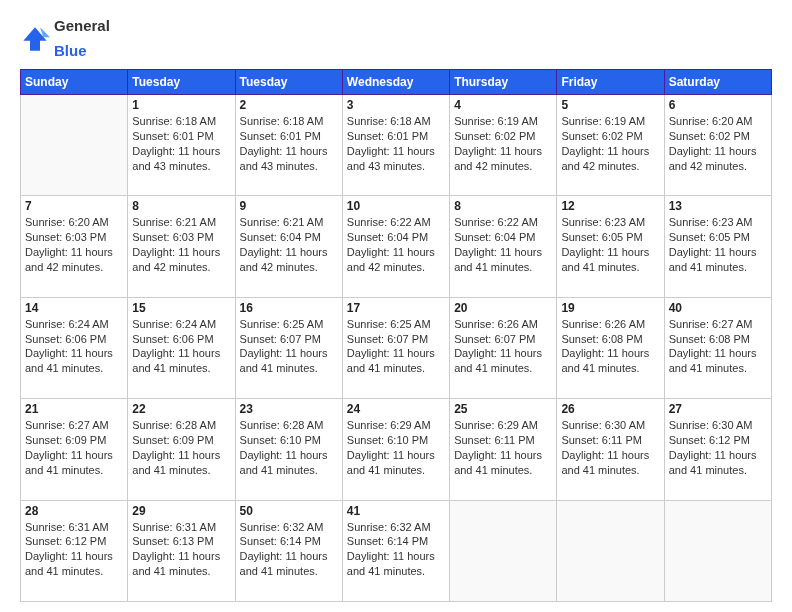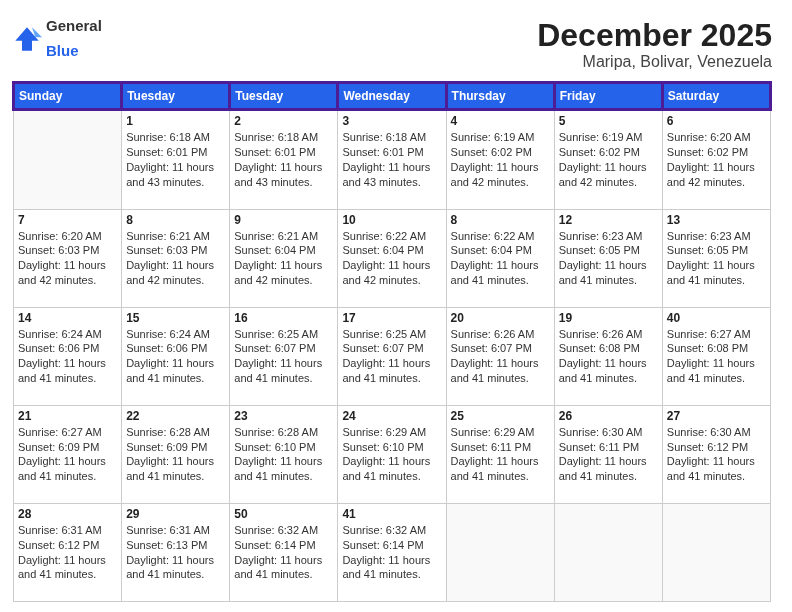--- a/index.html
+++ b/index.html
@@ -6,21 +6,21 @@
     body {
       width: 792px;
       height: 612px;
       font-family: Arial, sans-serif;
       background: #fff;
       overflow: hidden;
     }
     .page {
       width: 792px;
       height: 612px;
-      padding: 18px 20px 10px 12px;
+      padding: 18px 20px 10px 20px;
       display: flex;
       flex-direction: column;
     }
     .header {
       display: flex;
       align-items: flex-start;
       justify-content: space-between;
       margin-bottom: 10px;
     }
     .logo {
@@ -62,21 +62,21 @@
       width: 100%;
       table-layout: fixed;
     }
     .calendar th {
       background: #2563eb;
       color: #fff;
       font-size: 12px;
       font-weight: bold;
       padding: 5px 4px;
       text-align: left;
-      border: 3px solid #4c1d95;
+      border: 1px solid #4c1d95;
     }
     .calendar td {
       vertical-align: top;
       border: 1px solid #ccc;
       padding: 3px 4px;
       font-size: 9.5px;
       color: #333;
       height: 82px;
     }
     .day-num {
@@ -101,24 +101,20 @@
     <div class="logo">
       <svg class="logo-icon" viewBox="0 0 36 36">
         <polygon points="18,4 32,20 24,20 24,32 12,32 12,20 4,20" fill="#2563eb"></polygon>
         <polygon points="24,4 36,16 28,16" fill="#60a5fa"></polygon>
       </svg>
       <div class="logo-text">
         <span class="logo-general">General</span>
         <span class="logo-blue">Blue</span>
       </div>
     </div>
-    <div class="title-block">
-      <h1>December 2025</h1>
-      <h2>Maripa, Bolivar, Venezuela</h2>
-    </div>
   </div>
 
   <table class="calendar">
     <thead>
       <tr>
 
       <th>Sunday</th>
           <th>Tuesday</th>
           <th>Tuesday</th>
           <th>Wednesday</th>

